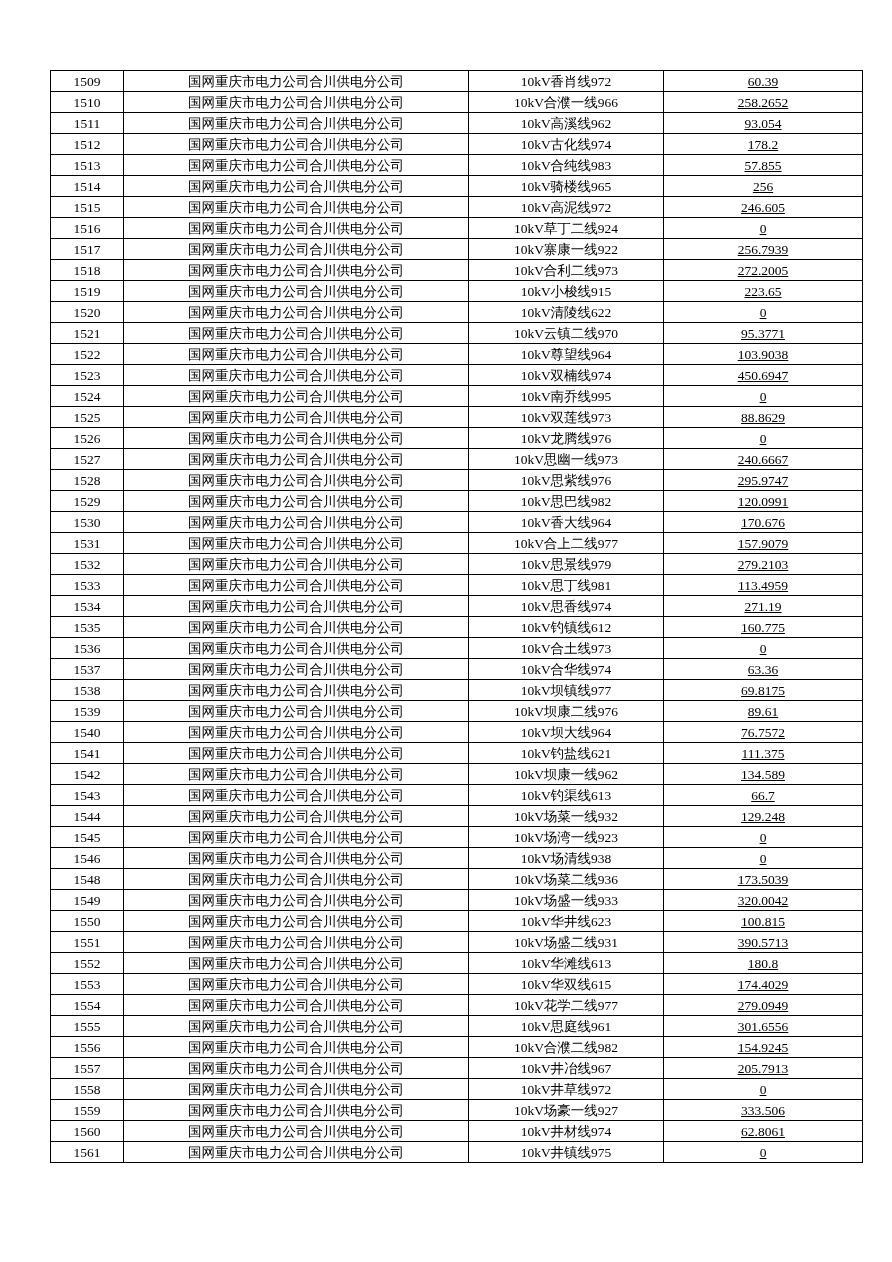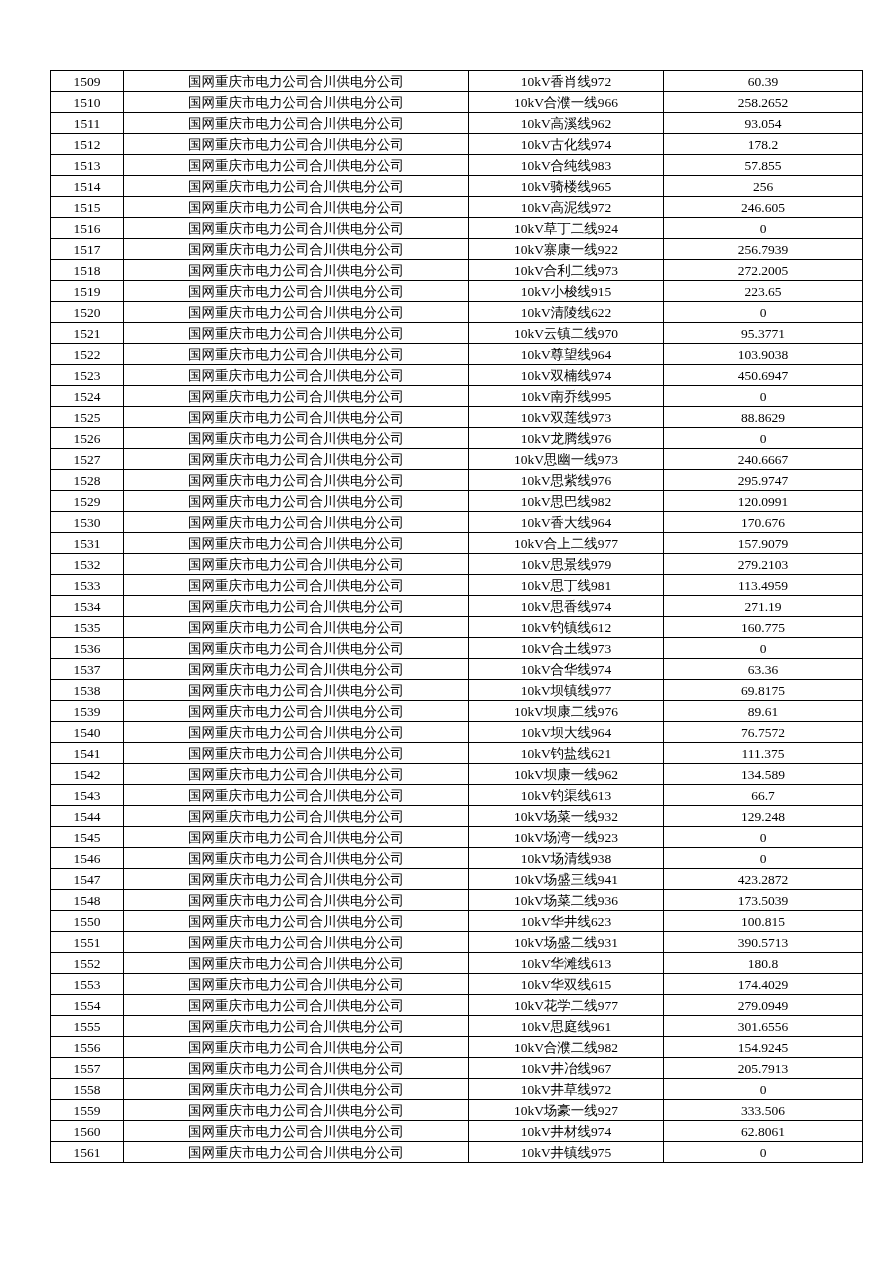--- a/index.html
+++ b/index.html
@@ -43,20 +43,21 @@
     width: 340px;
     text-align: center;
   }
   td.col-line {
     width: 190px;
     font-family: Liberation Serif, serif;
   }
   td.col-value {
     width: 194px;
     font-family: "Liberation Serif", "DejaVu Serif", serif;
+    text-decoration: underline;
   }
 </style>
 </head>
 <body>
 
 <div class="page">
   <table class="data-table">
     <tbody>
         <tr>
           <td class="col-index">1509</td>
@@ -280,30 +281,30 @@
           <td class="col-line">10kV场湾一线923</td>
           <td class="col-value">0</td>
         </tr>
         <tr>
           <td class="col-index">1546</td>
           <td class="col-company">国网重庆市电力公司合川供电分公司</td>
           <td class="col-line">10kV场清线938</td>
           <td class="col-value">0</td>
         </tr>
         <tr>
-          <td class="col-index">1547</td>
-          <td class="col-company">国网重庆市电力公司合川供电分公司</td>
-          <td class="col-line">10kV场盛三线941</td>
-          <td class="col-value">423.2872</td>
-        </tr>
-        <tr>
           <td class="col-index">1548</td>
           <td class="col-company">国网重庆市电力公司合川供电分公司</td>
           <td class="col-line">10kV场菜二线936</td>
           <td class="col-value">173.5039</td>
+        </tr>
+        <tr>
+          <td class="col-index">1549</td>
+          <td class="col-company">国网重庆市电力公司合川供电分公司</td>
+          <td class="col-line">10kV场盛一线933</td>
+          <td class="col-value">320.0042</td>
         </tr>
         <tr>
           <td class="col-index">1550</td>
           <td class="col-company">国网重庆市电力公司合川供电分公司</td>
           <td class="col-line">10kV华井线623</td>
           <td class="col-value">100.815</td>
         </tr>
         <tr>
           <td class="col-index">1551</td>
           <td class="col-company">国网重庆市电力公司合川供电分公司</td>

